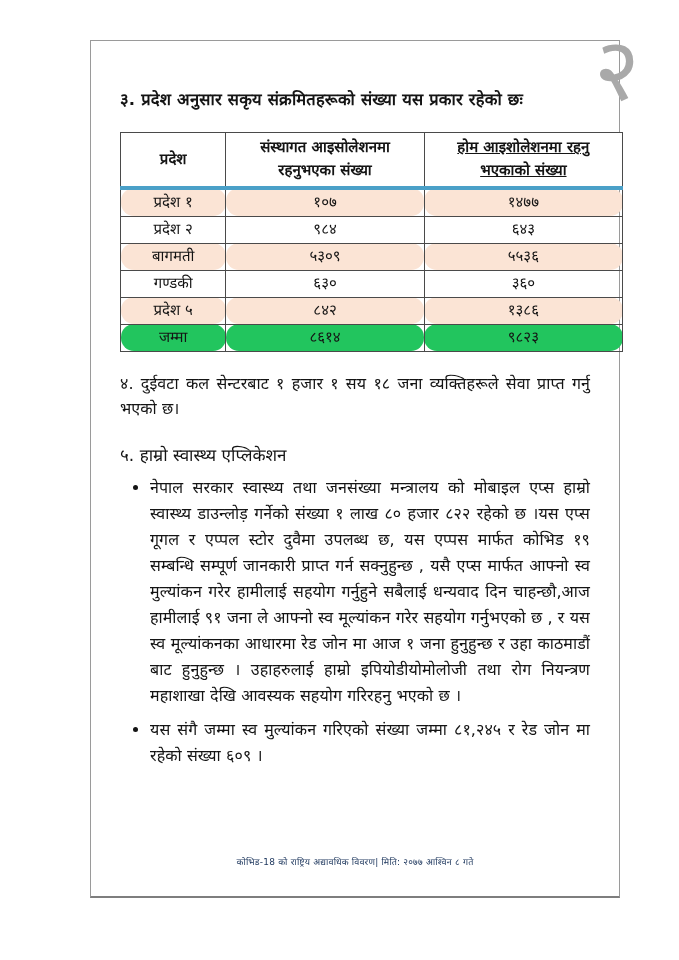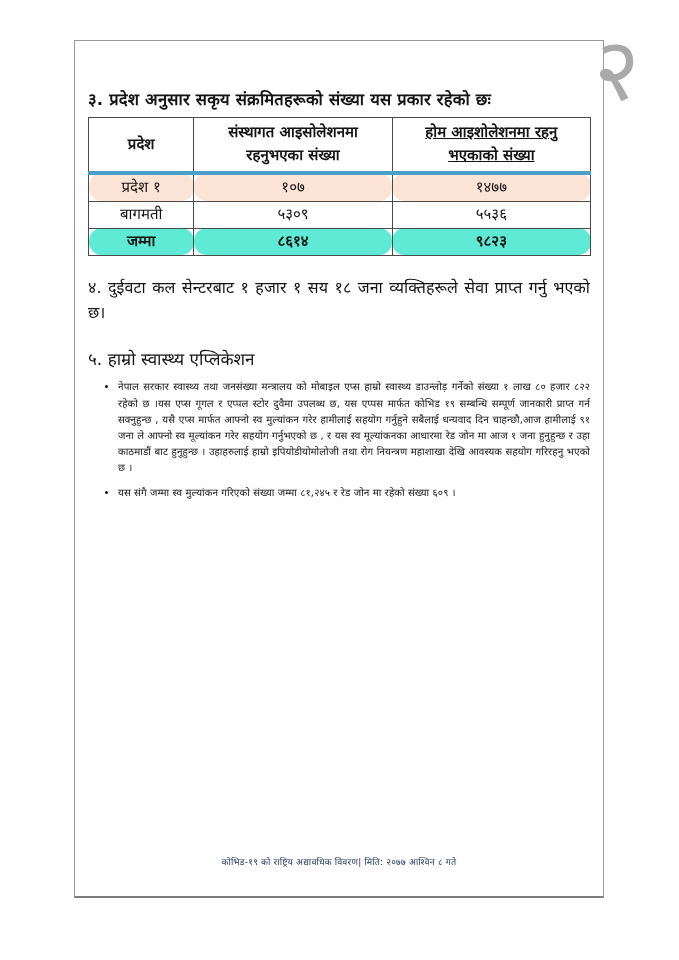--- a/index.html
+++ b/index.html
@@ -10,77 +10,77 @@
     --footer-navy:#20395f;
     --pagenum-gray:#a9a9a9;
     --text-black:#141414;
   }
   *{margin:0;padding:0;box-sizing:border-box;}
   html,body{width:679px;height:960px;background:#ffffff;overflow:hidden;
     font-family:"DejaVu Sans",sans-serif;color:var(--text-black);}
   .canvas{position:relative;width:679px;height:960px;background:#ffffff;}
 
   .sheet{
-    position:absolute;left:74px;top:40px;width:530px;height:858px;
+    position:absolute;left:90px;top:40px;width:530px;height:858px;
     border:1px solid var(--page-border);
     border-bottom:2px solid #7e7e7e;
     background:#ffffff;
-    padding:0 13px;
+    padding:0 29px;
   }
 
   .page-number{
     position:absolute;left:594px;top:26px;width:85px;
     font-size:88px;line-height:1.0;color:var(--pagenum-gray);
     font-weight:normal;z-index:5;text-align:left;
   }
 
   .heading3{
     margin-top:46px;
     font-size:16.5px;font-weight:bold;letter-spacing:.2px;
     white-space:nowrap;
   }
 
   table.province-table{
-    margin-top:7px;width:503px;border-collapse:collapse;
+    margin-top:22px;width:503px;border-collapse:collapse;
     font-size:15px;table-layout:fixed;
   }
   table.province-table,
   table.province-table th,
   table.province-table td{
     border:1px solid var(--table-border);
   }
   table.province-table th{
     font-weight:bold;text-align:center;vertical-align:middle;
     padding:3px 6px;line-height:1.55;background:#ffffff;
   }
   table.province-table thead tr{border-bottom:4px solid var(--accent-blue);}
   table.province-table th:first-child{width:21%;}
   table.province-table th:nth-child(2){width:39.5%;}
   table.province-table th:nth-child(3){width:39.5%;text-decoration:underline;}
   table.province-table td{
     text-align:center;vertical-align:middle;
     padding:2.5px 6px;height:27px;line-height:1.4;border-radius:13px;
   }
   table.province-table tbody tr:nth-child(odd){background:var(--row-peach);}
-  table.province-table tbody tr:last-child{background:#5eead4;font-weight:bold;}
+  table.province-table tbody tr:last-child{background:#22c55e;font-weight:normal;}
 
   .section4{
     margin-top:19px;font-size:16px;line-height:1.62;
     text-align:justify;letter-spacing:.1px;
   }
 
   .heading5{
     margin-top:21px;font-size:17px;font-weight:normal;
   }
 
   ul.app-bullets{
     margin-top:9px;list-style:disc;padding-left:30px;
   }
   ul.app-bullets li{
-    font-size:10px;line-height:1.62;text-align:justify;
+    font-size:16px;line-height:1.62;text-align:justify;
     margin-bottom:9px;letter-spacing:.1px;
   }
 
   .footer-note{
     position:absolute;left:0;bottom:28px;width:100%;
     text-align:center;font-size:9px;color:var(--footer-navy);
     letter-spacing:.2px;
   }
 </style>
 </head>
@@ -102,37 +102,52 @@
           <th>होम आइशोलेशनमा रहनु भएकाको संख्या</th>
         </tr>
       </thead>
       <tbody>
           <tr>
             <td>प्रदेश १</td>
             <td>१०७</td>
             <td>१४७७</td>
           </tr>
           <tr>
+            <td>प्रदेश २</td>
+            <td>९८४</td>
+            <td>६४३</td>
+          </tr>
+          <tr>
             <td>बागमती</td>
             <td>५३०९</td>
             <td>५५३६</td>
+          </tr>
+          <tr>
+            <td>गण्डकी</td>
+            <td>६३०</td>
+            <td>३६०</td>
+          </tr>
+          <tr>
+            <td>प्रदेश ५</td>
+            <td>८४२</td>
+            <td>१३८६</td>
           </tr>
           <tr>
             <td>जम्मा</td>
             <td>८६१४</td>
             <td>९८२३</td>
           </tr>
         </tbody>
     </table>
 
     <div class="section4">४. दुईवटा कल सेन्टरबाट १ हजार १ सय १८ जना व्यक्तिहरूले सेवा प्राप्त गर्नु भएको छ।</div>
 
     <div class="heading5">५. हाम्रो स्वास्थ्य एप्लिकेशन</div>
 
     <ul class="app-bullets">
       <li>नेपाल सरकार स्वास्थ्य तथा जनसंख्या मन्त्रालय को मोबाइल एप्स हाम्रो स्वास्थ्य डाउन्लोड़ गर्नेको संख्या १ लाख ८० हजार ८२२ रहेको छ ।यस एप्स गूगल र एप्पल स्टोर दुवैमा उपलब्ध छ, यस एप्पस मार्फत कोभिड १९ सम्बन्धि सम्पूर्ण जानकारी प्राप्त गर्न सक्नुहुन्छ , यसै एप्स मार्फत आफ्नो स्व मुल्यांकन गरेर हामीलाई सहयोग गर्नुहुने सबैलाई धन्यवाद दिन चाहन्छौ,आज हामीलाई ९१ जना ले आफ्नो स्व मूल्यांकन गरेर सहयोग गर्नुभएको छ , र यस स्व मूल्यांकनका आधारमा रेड जोन मा आज १ जना हुनुहुन्छ र उहा काठमाडौं बाट हुनुहुन्छ । उहाहरुलाई हाम्रो इपियोडीयोमोलोजी तथा रोग नियन्त्रण महाशाखा देखि आवस्यक सहयोग गरिरहनु भएको छ ।</li>
       <li>यस संगै जम्मा स्व मुल्यांकन गरिएको संख्या जम्मा ८१,२४५ र रेड जोन मा रहेको संख्या ६०९ ।</li>
     </ul>
 
-    <div class="footer-note">कोभिड-१९ को राष्ट्रिय अद्यावधिक विवरण| मिति: २०७७ आश्विन ८ गते</div>
+    <div class="footer-note">कोभिड-18 को राष्ट्रिय अद्यावधिक विवरण| मिति: २०७७ आश्विन ८ गते</div>
 
   </div>
 </div>
 
 </body></html>

